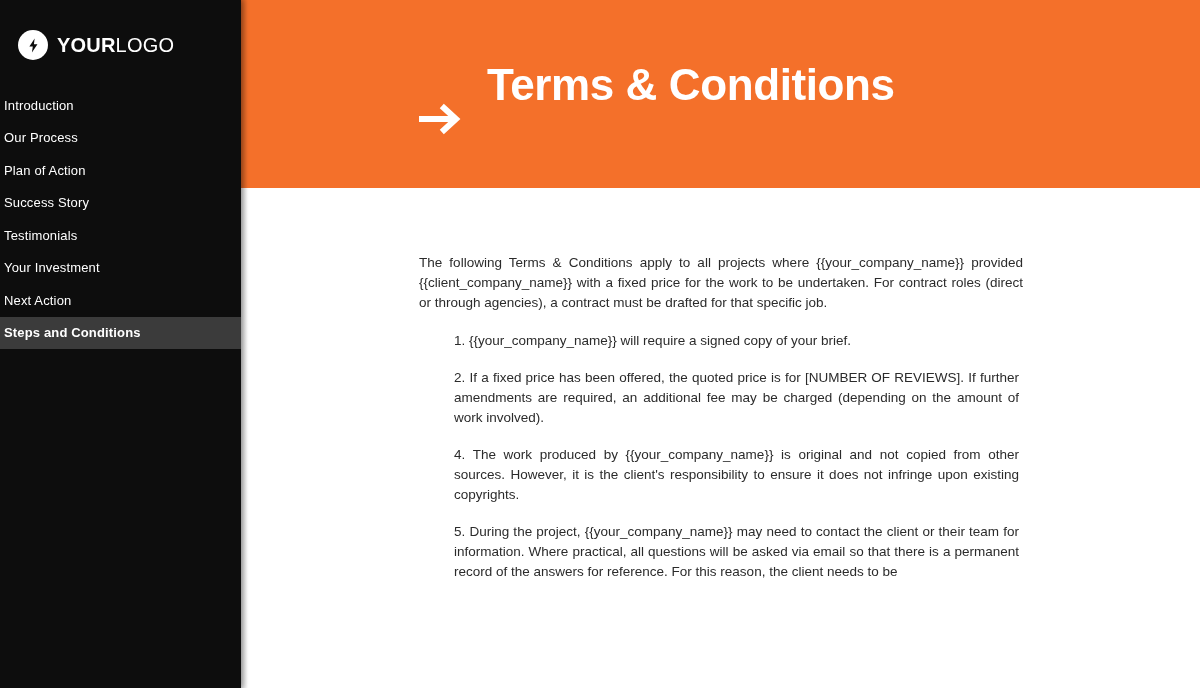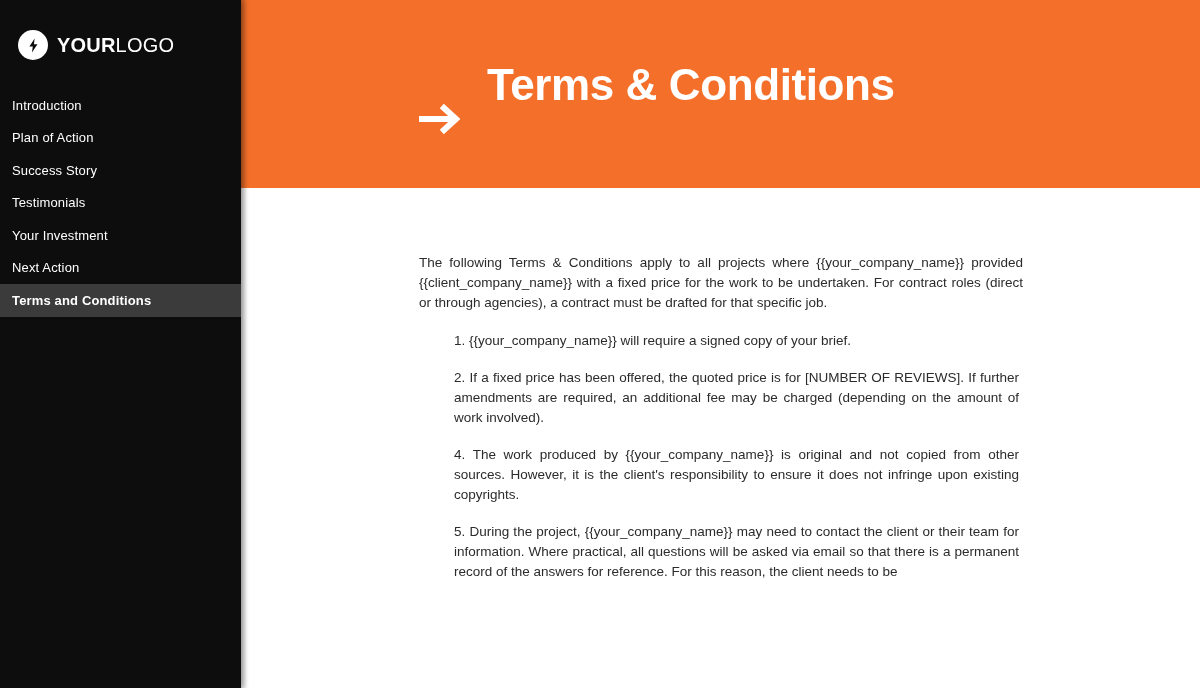--- a/index.html
+++ b/index.html
@@ -62,21 +62,21 @@
   .brand-text .b-light { font-weight: 300; }
 
   .nav {
     margin-top: 27px;
     display: block;
   }
   .nav-item {
     display: flex;
     align-items: center;
     height: 32.5px;
-    padding-left: 12px;
+    padding-left: 4px;
     box-sizing: border-box;
     color: #ffffff;
     font-size: 13px;
     font-weight: 400;
     letter-spacing: 0.15px;
     cursor: pointer;
     background: transparent;
   }
   .nav-item.active {
     background: #3b3b3b;
@@ -175,26 +175,27 @@
           <path d="M13.6 2 L6.2 13.3 H11 L9.8 22 L17.6 10.4 H12.6 Z" fill="#0d0d0d"></path>
         </svg>
       </span>
       <span class="brand-text">
         <span class="b-strong">YOUR</span><span class="b-light">LOGO</span>
       </span>
     </div>
 
     <nav class="nav">
       <div class="nav-item">Introduction</div>
+      <div class="nav-item">Our Process</div>
       <div class="nav-item">Plan of Action</div>
       <div class="nav-item">Success Story</div>
       <div class="nav-item">Testimonials</div>
       <div class="nav-item">Your Investment</div>
       <div class="nav-item">Next Action</div>
-      <div class="nav-item active">Terms and Conditions</div>
+      <div class="nav-item active">Steps and Conditions</div>
     </nav>
 
   </aside>
 
   <main class="content">
 
     <header class="page-banner">
       <div class="banner-inner">
         <svg class="banner-arrow" viewBox="0 0 46 34" aria-hidden="true">
           <path d="M1 17 H33 M25 6 L37 17 L25 28" fill="none" stroke="#ffffff" stroke-width="6" stroke-linecap="square" stroke-linejoin="miter"></path>

